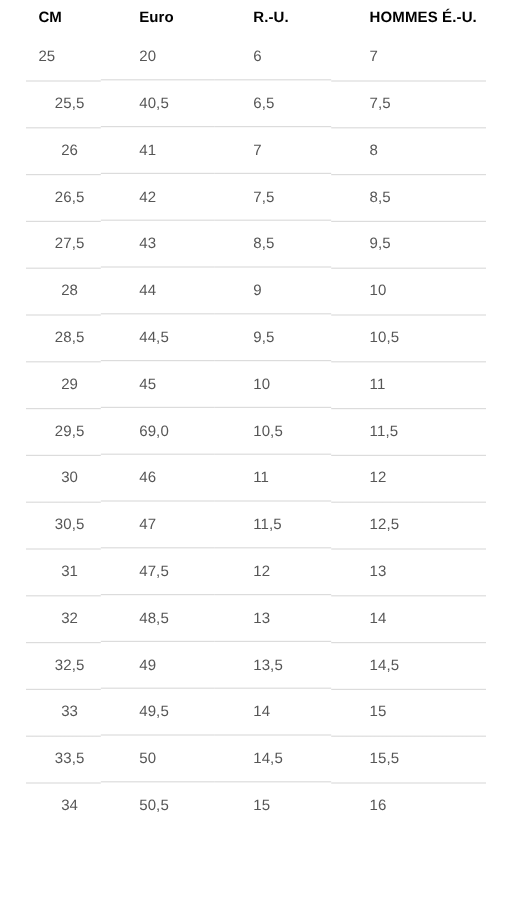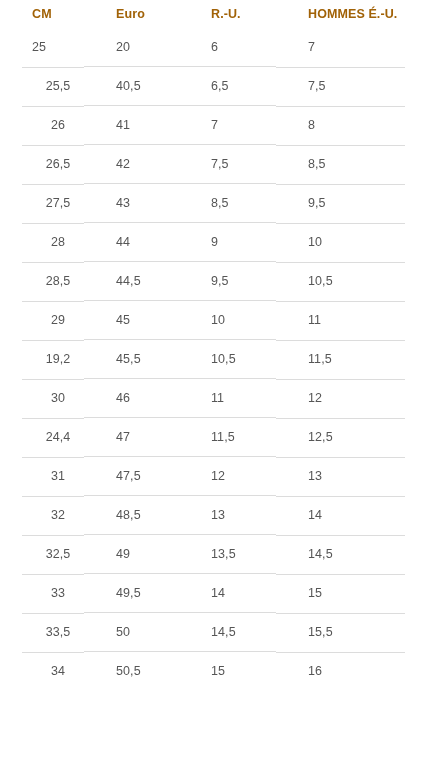--- a/index.html
+++ b/index.html
@@ -30,21 +30,21 @@
 
   table.size-table col.c1 { width: 84px; }
   table.size-table col.c2 { width: 95px; }
   table.size-table col.c3 { width: 97px; }
   table.size-table col.c4 { width: 150px; }
 
   thead th {
     text-align: left;
     font-size: 12.5px;
     font-weight: 700;
-    color: #a16207;
+    color: #000000;
     letter-spacing: 0.1px;
     padding: 0;
     height: 28px;
     vertical-align: middle;
     white-space: nowrap;
   }
 
   tbody td {
     text-align: left;
     font-size: 12.5px;
@@ -151,33 +151,33 @@
           <td class="d3">9,5</td>
           <td class="d4">10,5</td>
         </tr>
         <tr>
           <td class="d1">29</td>
           <td class="d2">45</td>
           <td class="d3">10</td>
           <td class="d4">11</td>
         </tr>
         <tr>
-          <td class="d1">19,2</td>
-          <td class="d2">45,5</td>
+          <td class="d1">29,5</td>
+          <td class="d2">69,0</td>
           <td class="d3">10,5</td>
           <td class="d4">11,5</td>
         </tr>
         <tr>
           <td class="d1">30</td>
           <td class="d2">46</td>
           <td class="d3">11</td>
           <td class="d4">12</td>
         </tr>
         <tr>
-          <td class="d1">24,4</td>
+          <td class="d1">30,5</td>
           <td class="d2">47</td>
           <td class="d3">11,5</td>
           <td class="d4">12,5</td>
         </tr>
         <tr>
           <td class="d1">31</td>
           <td class="d2">47,5</td>
           <td class="d3">12</td>
           <td class="d4">13</td>
         </tr>

